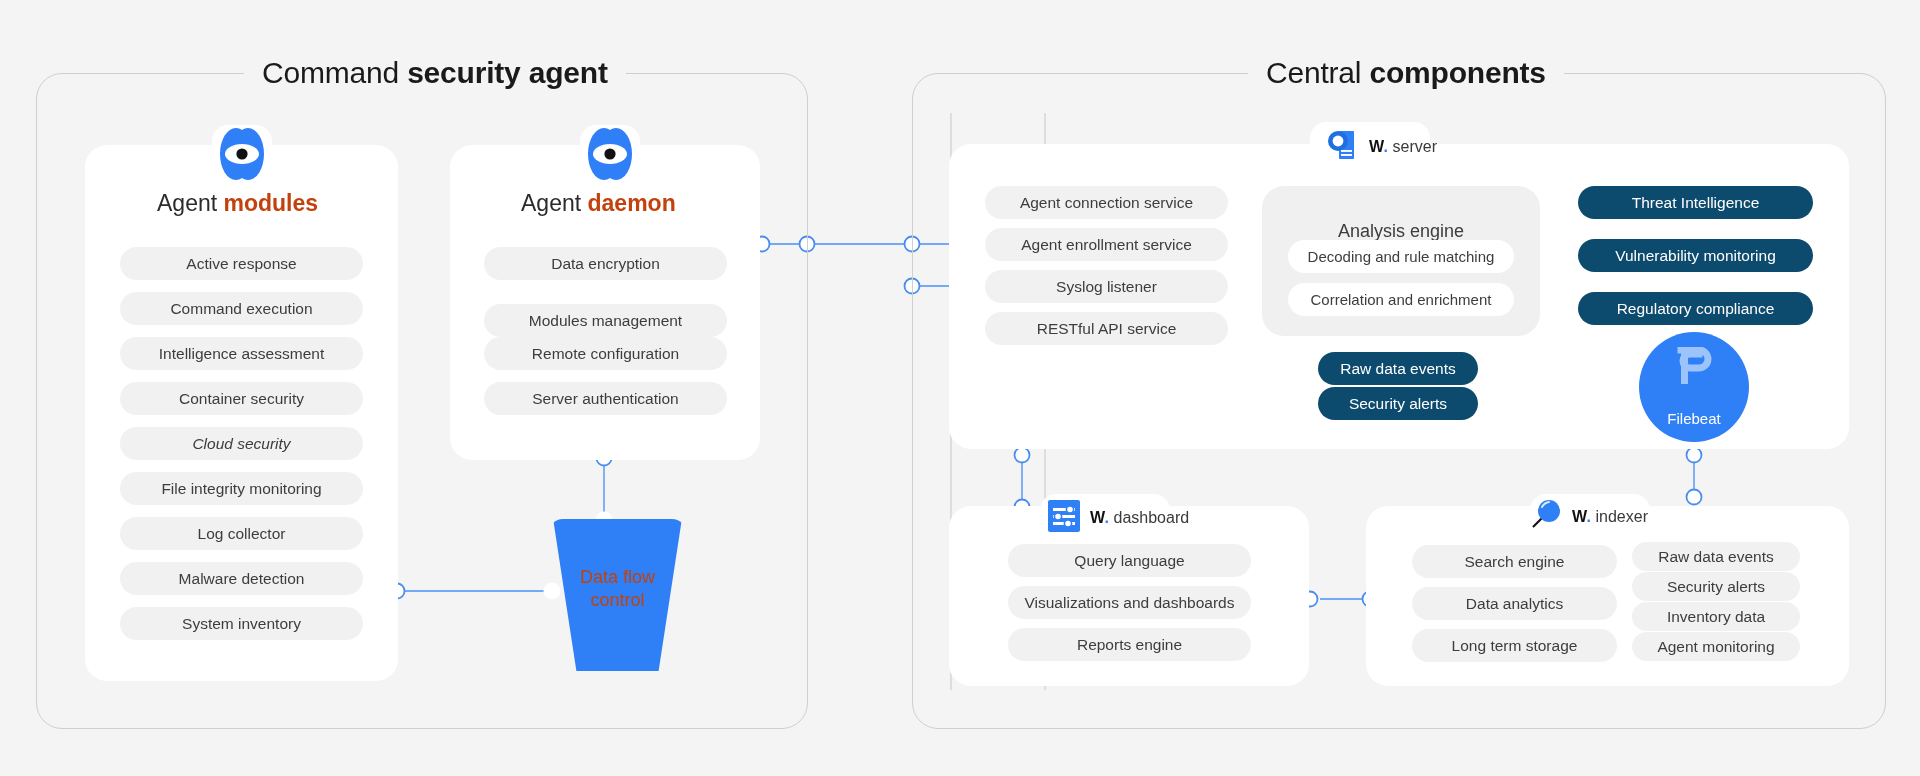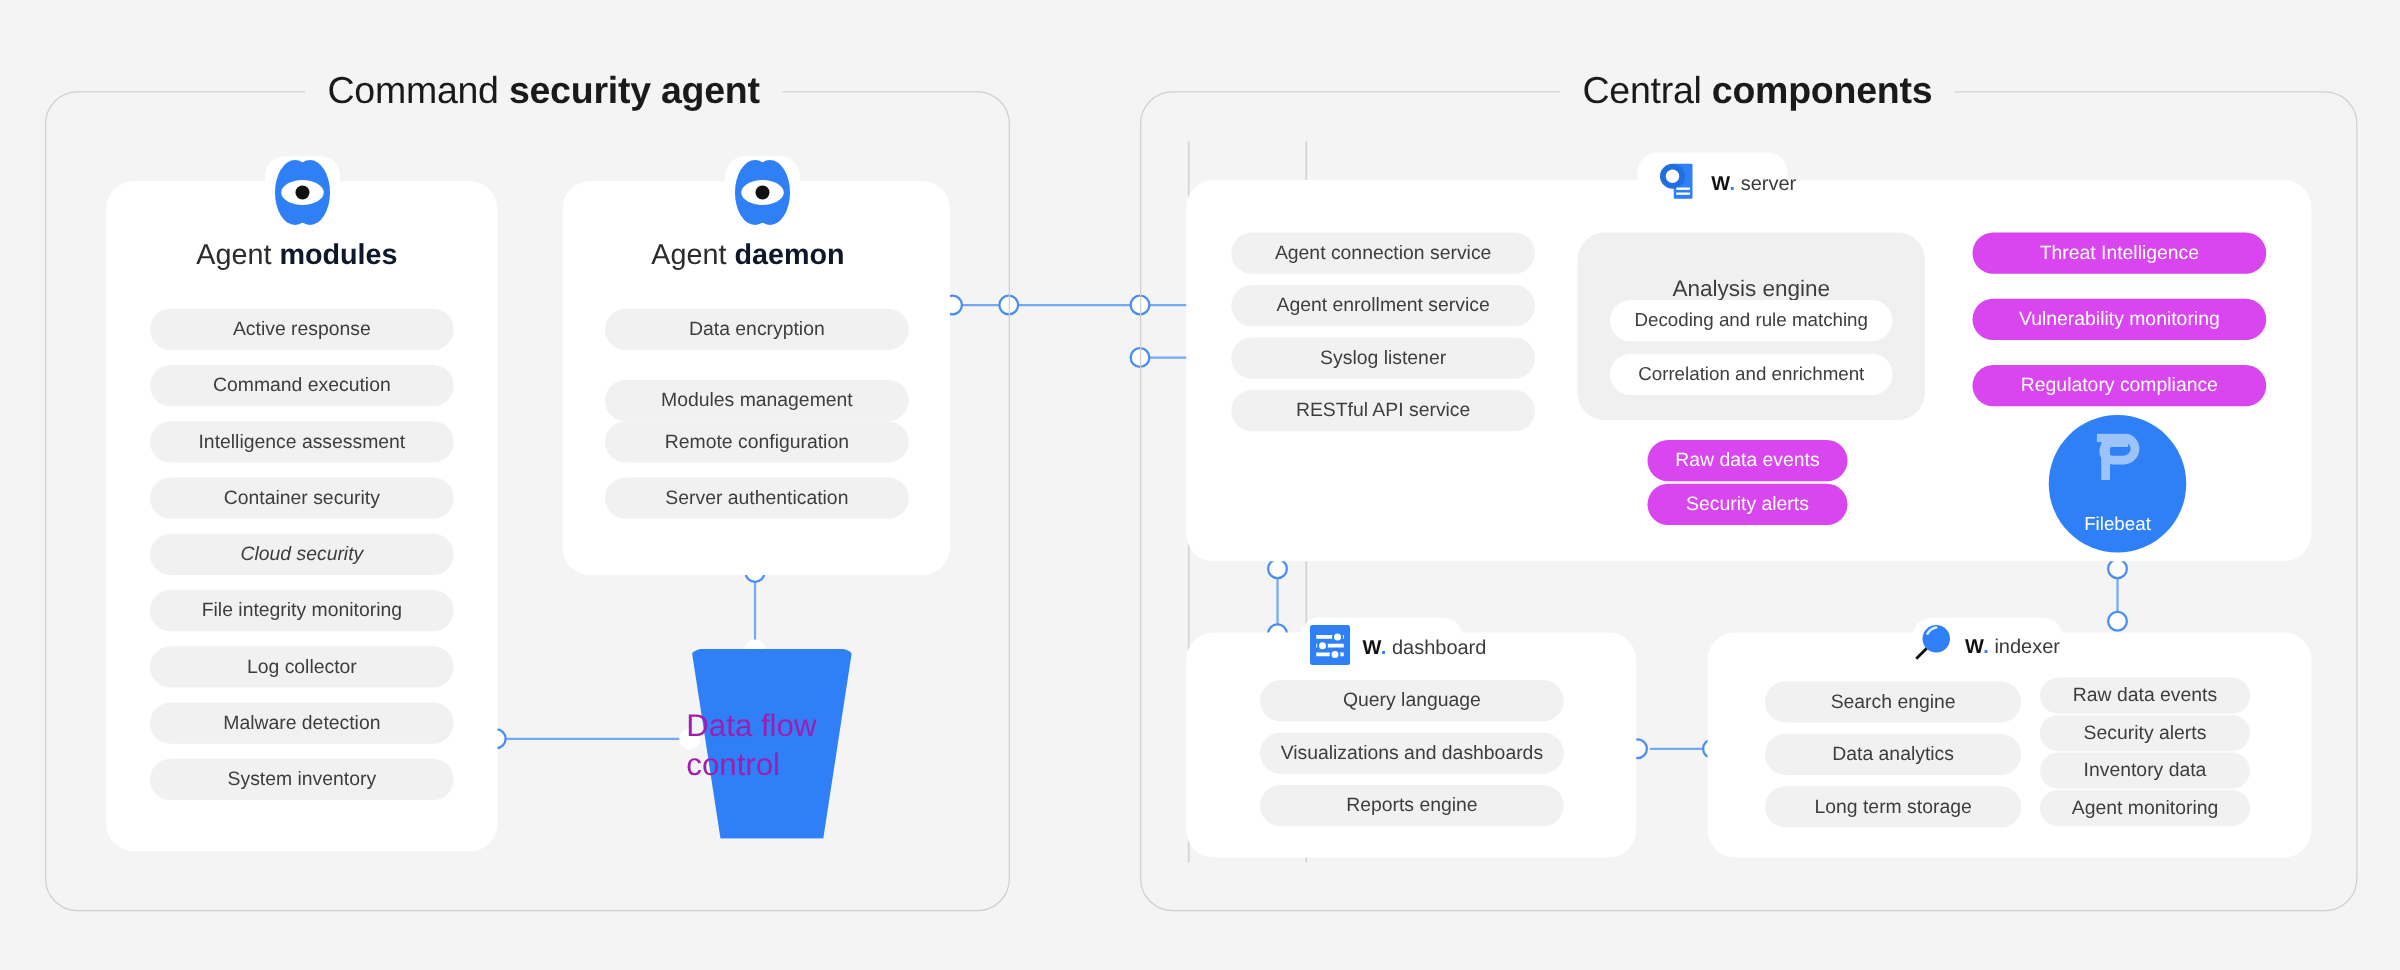--- a/index.html
+++ b/index.html
@@ -42,36 +42,36 @@
     background:#f0f0f1;
     border-radius:22px;
   }
   .card-title{
     position:absolute;
     font-size:23px;
     color:#2b2b2b;
     white-space:nowrap;
     font-weight:400;
   }
-  .card-title b{font-weight:700;color:#0f172a;}
+  .card-title b{font-weight:700;color:#c2410c;}
 
   
   .pill{
     position:absolute;
     background:#f1f1f2;
     border-radius:17px;
     display:flex;align-items:center;justify-content:center;
     font-size:15.5px;
     color:#3d3d3d;
     text-align:center;
     white-space:nowrap;
   }
   .pill.white{background:#ffffff;}
   .pill.blue{
-    background:#d946ef;
+    background:#0c4a6e;
     color:#ffffff;
     text-align:right;
   }
 
   
   .notch{
     position:absolute;
     background:#ffffff;
     border-radius:16px;
   }
@@ -87,22 +87,23 @@
 
   
   .funnel{
     position:absolute;
     background:#2f80f7;
     clip-path:polygon(3% 0%, 97% 0%, 80% 100%, 20% 100%);
     border-radius:14px;
   }
   .funnel-label{
     position:absolute;
-    color:#a21caf;
-    font-size:25px;
+    color:#c2410c;
+    font-size:18px;
+    text-align:center;
     line-height:1.25;
     white-space:pre-line;
   }
 
   
   .circle-node{
     position:absolute;
     border-radius:50%;
     background:#2f80f7;
     display:flex;flex-direction:column;

